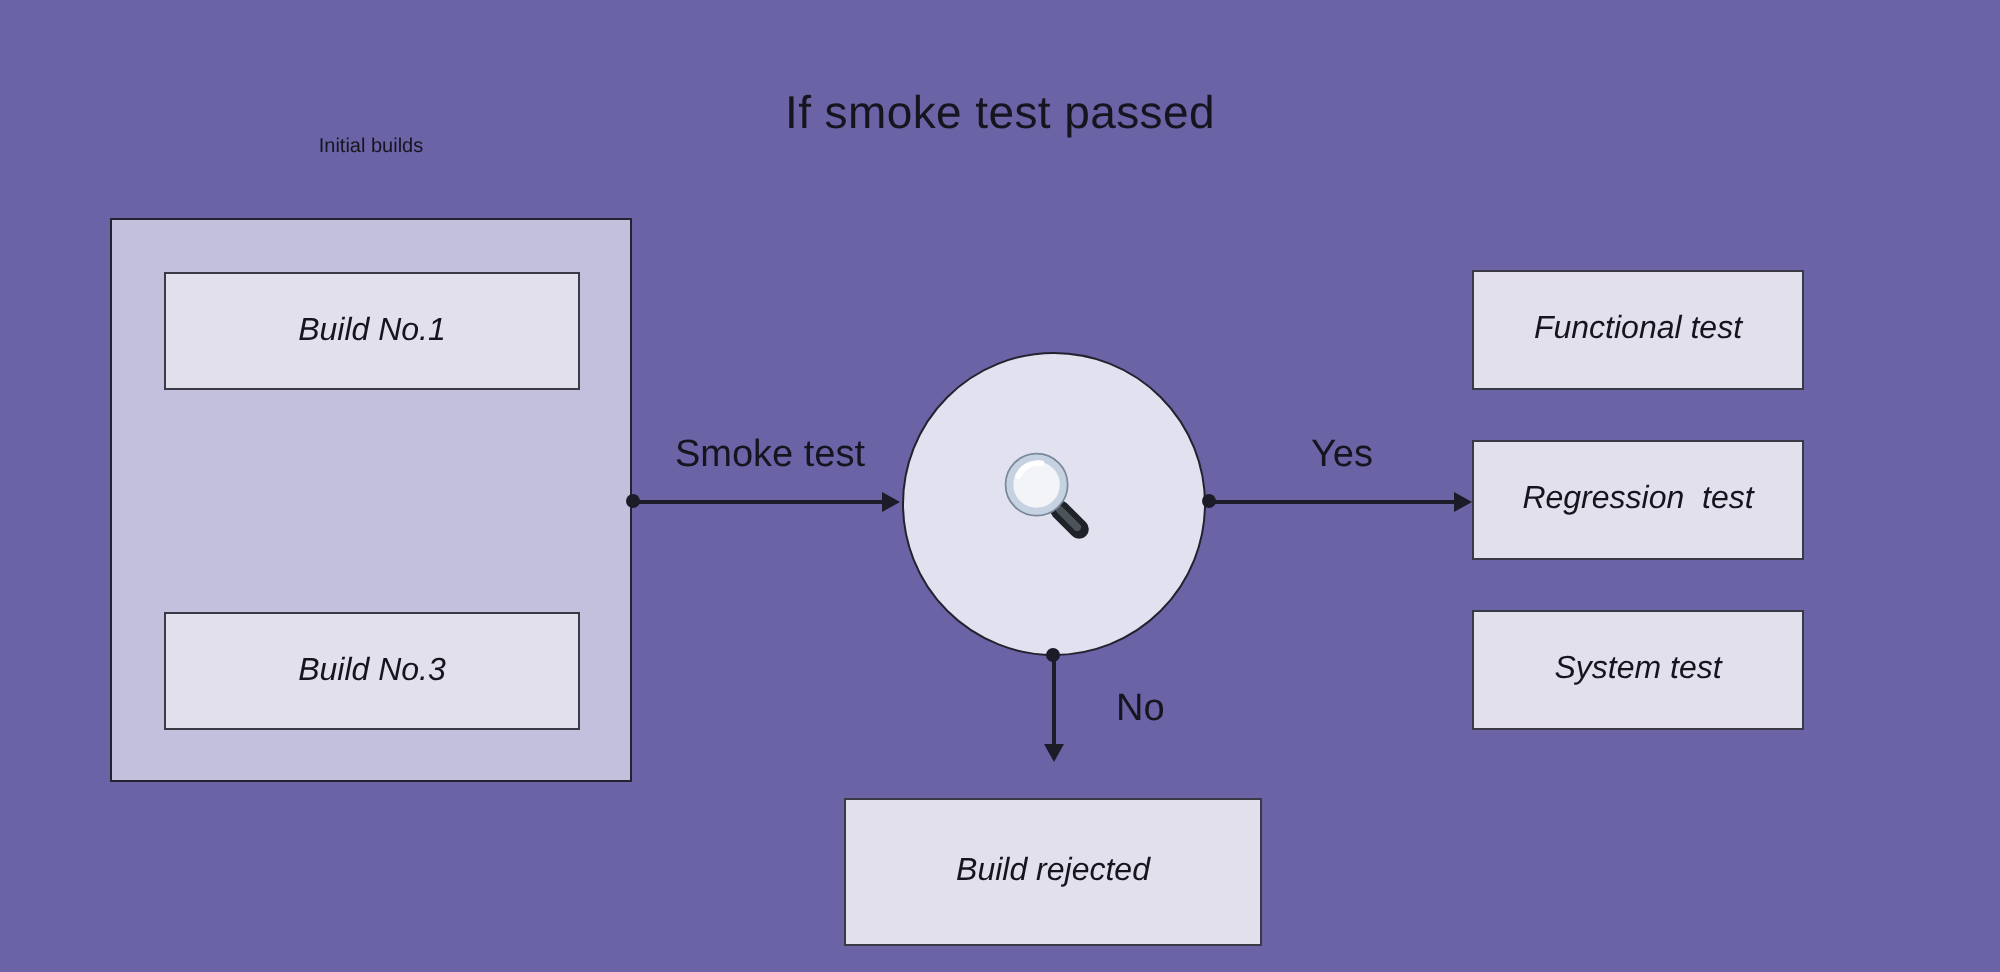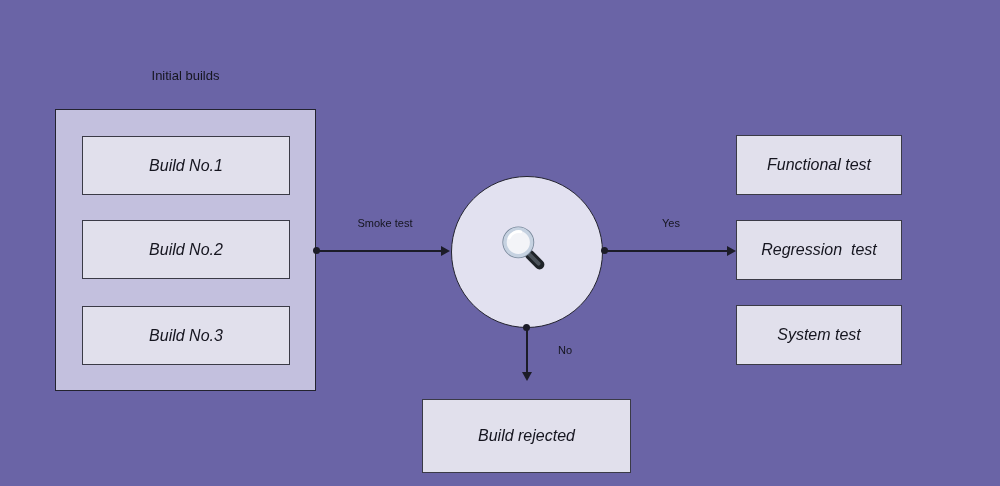--- a/index.html
+++ b/index.html
@@ -13,21 +13,21 @@
     position:absolute; top:43px; left:0; right:0;
     text-align:center; font-size:23px; font-weight:500; letter-spacing:.2px;
   }
   .group {
     position:absolute; left:55px; top:109px; width:261px; height:282px;
     background:var(--group-fill,#C3C0DE); border:1px solid #23232F;
     box-sizing:border-box;
   }
   .group-label {
     position:absolute; left:55px; top:68px; width:261px;
-    text-align:center; font-size:13px;
+    text-align:center; font-size:10px;
   }
   .node {
     position:absolute; box-sizing:border-box;
     background:var(--node-fill,#E1E0EC); border:1px solid #3A3A46;
     display:flex; align-items:center; justify-content:center;
     font-size:16px; white-space:pre;font-style:italic;
   }
   .build-node { left:82px; width:208px; height:59px; }
   .test-node  { left:736px; width:166px; height:60px; }
   .reject-node{ left:422px; top:399px; width:209px; height:74px; }
@@ -39,40 +39,38 @@
   }
   .hline { position:absolute; height:2px; background:var(--line,#1C1C28); }
   .vline { position:absolute; width:2px;  background:var(--line,#1C1C28); }
   .dot   { position:absolute; width:7px; height:7px; border-radius:50%; background:var(--line,#1C1C28); }
   .arrow-right { position:absolute; width:0; height:0;
     border-top:5px solid transparent; border-bottom:5px solid transparent;
     border-left:9px solid var(--line,#1C1C28); }
   .arrow-down { position:absolute; width:0; height:0;
     border-left:5px solid transparent; border-right:5px solid transparent;
     border-top:9px solid var(--line,#1C1C28); }
-  .edge-label { position:absolute; font-size:11px; }
+  .edge-label { position:absolute; font-size:19px; }
   .label-smoke { left:337px; top:217px; width:96px; text-align:center; }
   .label-yes   { left:655px; top:217px; width:32px; text-align:center; }
   .label-no    { left:558px; top:344px; }
   .magnifier { display:block; }
 </style>
 </head>
 <body>
 
 <div class="stage">
 
+  <div class="title">If smoke test passed</div>
 
   <div class="group-label">Initial builds</div>
   <div class="group"></div>
 
   <div class="node build-node" style="top:136px">
     <span>Build No.1</span>
-  </div>
-  <div class="node build-node" style="top:220px">
-    <span>Build No.2</span>
   </div>
   <div class="node build-node" style="top:306px">
     <span>Build No.3</span>
   </div>
 
   <div class="dot" style="left:313px; top:247px"></div>
   <div class="hline" style="left:317px; top:250px; width:124px"></div>
   <div class="arrow-right" style="left:441px; top:246px"></div>
   <div class="edge-label label-smoke">Smoke test</div>
 

